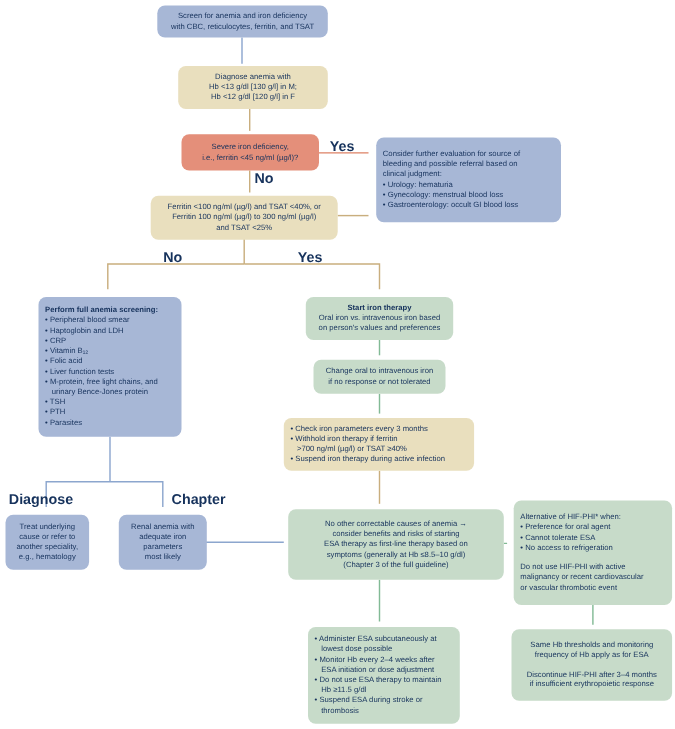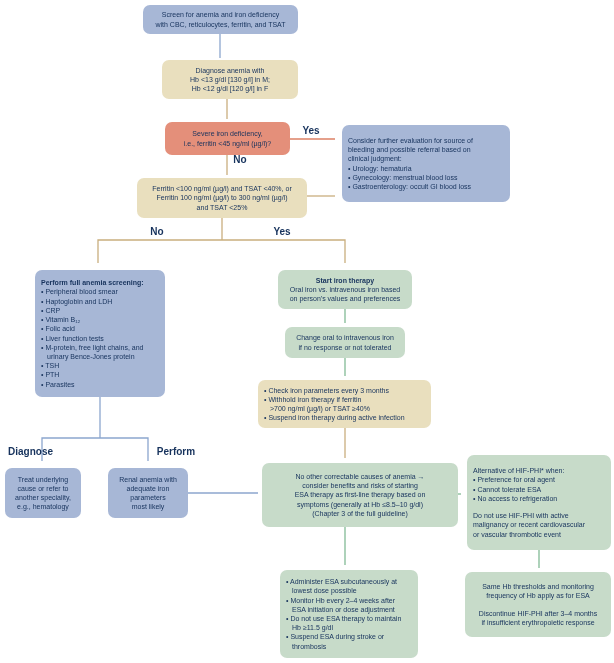--- a/index.html
+++ b/index.html
@@ -25,21 +25,21 @@
   .blue{background:#a7b7d6;}
   .tan{background:#e9dfbe;}
   .salmon{background:#e48f7a;}
   .green{background:#c7dbc9;}
   .pre{white-space:pre-line;}
   .title{font-weight:bold;white-space:pre-line;}
   ul.bullets{margin:0;padding:0;list-style:none;}
   ul.bullets li{padding-left:6px;text-indent:-6px;white-space:pre-line;}
   ul.bullets li::before{content:"• ";}
   .gap{margin-top:8px;}
-  .blabel{position:absolute;font-size:10px;font-weight:bold;text-align:center;}
+  .blabel{position:absolute;font-size:13px;font-weight:bold;text-align:center;}
 </style>
 </head>
 <body>
 
 <div class="canvas">
 
   <svg class="connectors" viewBox="0 0 614 663">
     <defs>
       <marker id="ah-blue" markerUnits="userSpaceOnUse" markerWidth="7" markerHeight="7" refX="6" refY="3.5" orient="auto">
         <path d="M0,0 L7,3.5 L0,7 Z" fill="#8ca6ce"></path>
@@ -196,15 +196,15 @@
 frequency of Hb apply as for ESA</span>
     <span class="pre gap">Discontinue HIF-PHI after 3–4 months
 if insufficient erythropoietic response</span>
   </div>
 
   <div class="blabel" style="left:299px;top:125px;width:24px">Yes</div>
   <div class="blabel" style="left:230px;top:154px;width:20px">No</div>
   <div class="blabel" style="left:145px;top:226px;width:24px">No</div>
   <div class="blabel" style="left:270px;top:226px;width:24px">Yes</div>
   <div class="blabel" style="left:8px;top:446px;width:36px">Diagnose</div>
-  <div class="blabel" style="left:156px;top:446px;width:40px">Perform</div>
+  <div class="blabel" style="left:156px;top:446px;width:40px">Chapter</div>
 
 </div>
 
 </body></html>

